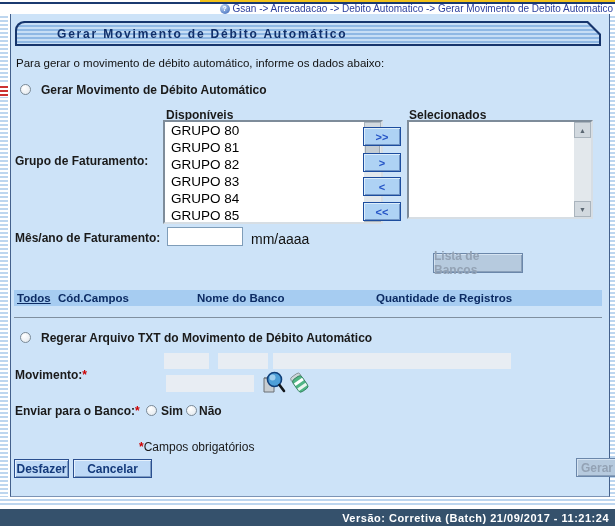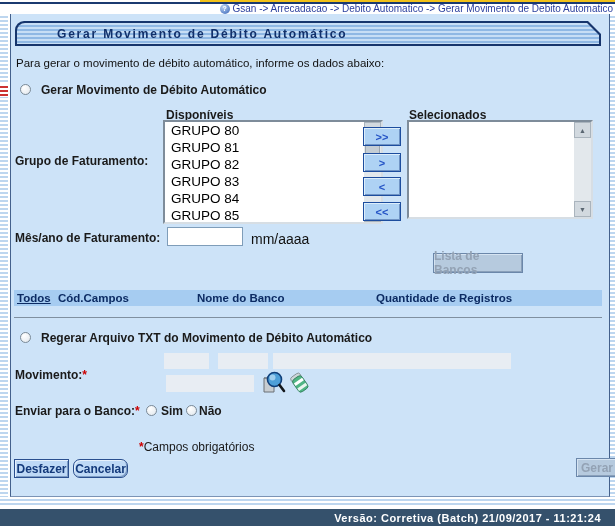--- a/index.html
+++ b/index.html
@@ -97,21 +97,21 @@
   .separator{left:3px;top:303px;width:588px;height:1px;background:#8090a0;}
 
   .gray-field{background:#e8edf3;}
 
   .hint-text{font-size:14px;color:#111;}
 
   
   .footer{left:0;top:509px;width:615px;height:17px;background:#35516c;display:flex;
           align-items:center;justify-content:flex-end;}
   .footer-text{color:#ffffff;font-size:11px;font-weight:bold;letter-spacing:0.5px;
-               padding-right:14px;white-space:nowrap;}
+               padding-right:6px;white-space:nowrap;}
 </style>
 </head>
 <body>
 
 <div class="abs top-yellow"></div>
 <div class="abs top-navy"></div>
 
 <div class="abs breadcrumb">
   <span class="help-icon">?</span>
   <span>Gsan -&gt; Arrecadacao -&gt; Debito Automatico -&gt; Gerar Movimento de Debito Automatico</span>
@@ -215,20 +215,20 @@
   <div class="abs radio" style="left:135px;top:391px;"></div>
   <div class="abs radio-label" style="left:150px;top:390px;">Sim</div>
   <div class="abs radio" style="left:175px;top:391px;"></div>
   <div class="abs radio-label" style="left:188px;top:390px;">Não</div>
 
   <div class="abs" style="left:128px;top:426px;font-size:12px;color:#1a1a1a;">
     <span class="req">*</span><span>Campos obrigatórios</span>
   </div>
 
   <div class="abs btn" style="left:3px;top:445px;width:55px;height:19px;">Desfazer</div>
-  <div class="abs btn" style="left:62px;top:445px;width:55px;height:19px;border-radius:7px;">Cancelar</div>
+  <div class="abs btn" style="left:62px;top:445px;width:79px;height:19px;">Cancelar</div>
   <div class="abs btn btn-disabled" style="left:555px;top:444px;width:42px;height:19px;">Gerar</div>
 
 </div>
 
 <div class="abs footer">
   <span class="footer-text">Versão: Corretiva (Batch) 21/09/2017 - 11:21:24</span>
 </div>
 
 </body></html>

